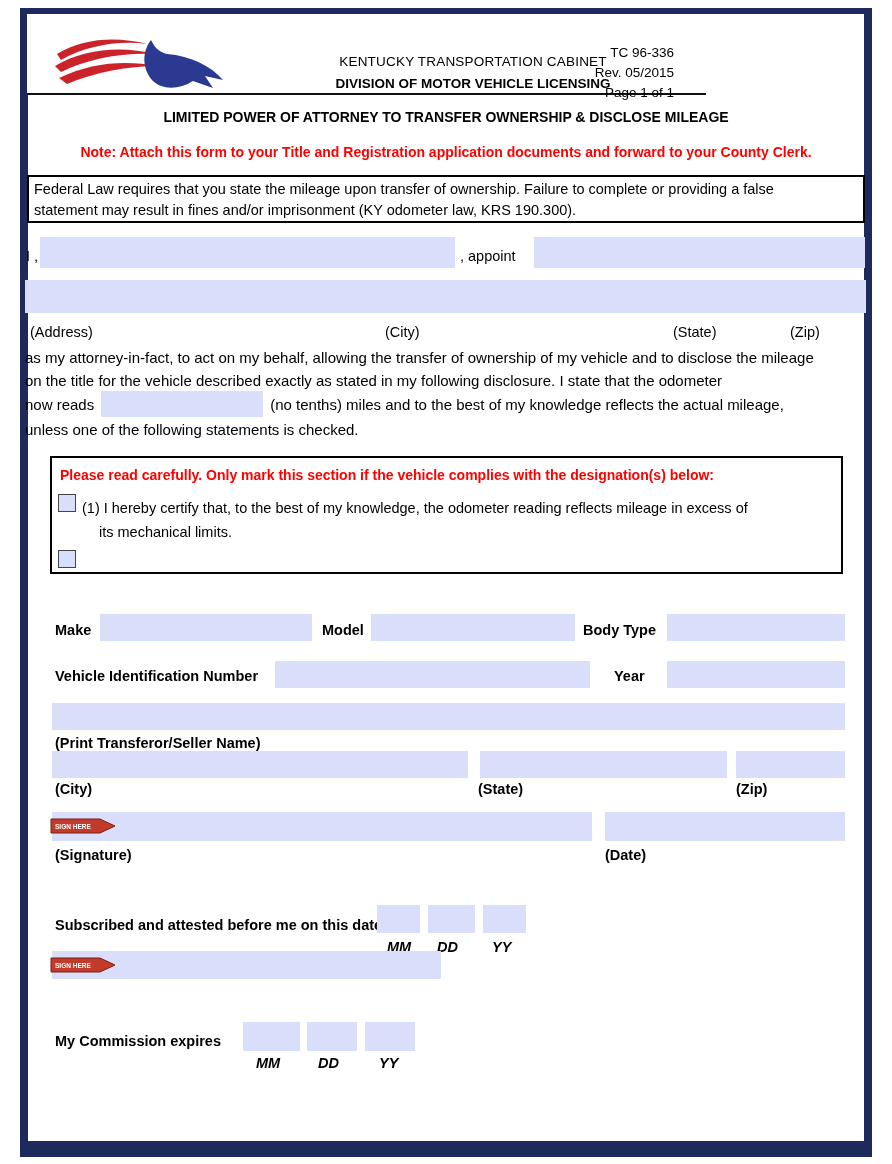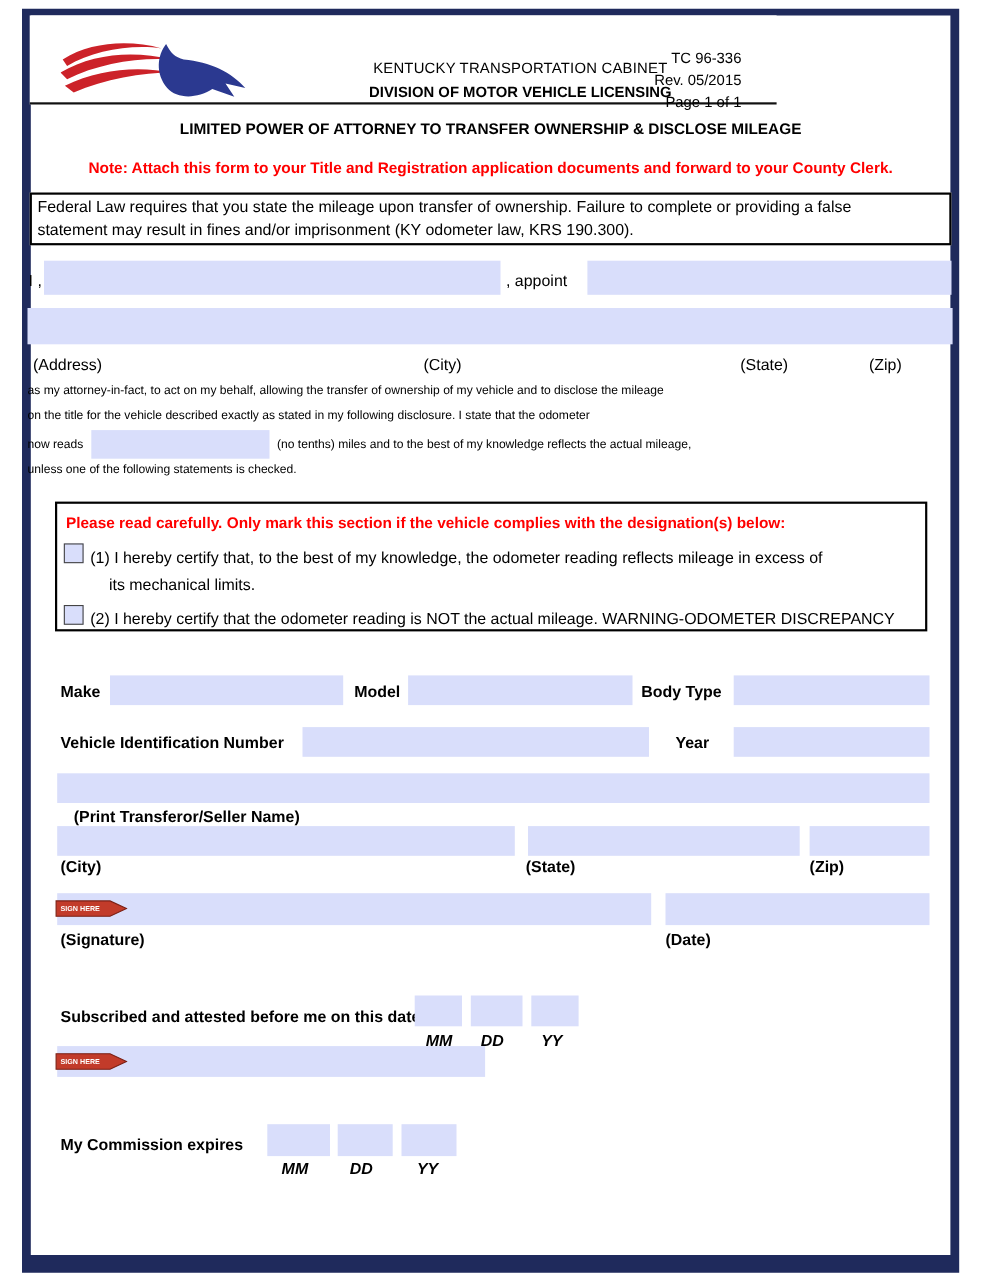--- a/index.html
+++ b/index.html
@@ -26,21 +26,21 @@
   .note { position:absolute; left:20px; top:144px; width:852px; text-align:center; font-weight:bold; font-size:14px; color:#ff0000; }
   .federal-box {
     position:absolute; left:27px; top:175px; width:838px; height:48px;
     border:2px solid #000; background:#fff; padding:2px 5px;
     font-size:14.5px; line-height:21px;
   }
   .lbl { position:absolute; font-size:14.5px; white-space:nowrap; }
   .b { font-weight:bold; }
   .it { font-style:italic; font-weight:bold; }
   .field { position:absolute; background:#d9defb; }
-  .line { position:absolute; left:25px; font-size:11px; white-space:nowrap; width:841px; overflow:hidden; }
+  .line { position:absolute; left:25px; font-size:15px; white-space:nowrap; width:841px; overflow:hidden; }
   .flexline { display:flex; align-items:center; gap:7px; }
   .inline-field { width:162px; height:26px; background:#d9defb; display:inline-block; flex:0 0 auto; }
   .certify-box {
     position:absolute; left:50px; top:456px; width:793px; height:118px;
     border:2px solid #000; background:#fff;
   }
   .certify-box .heading { position:absolute; left:8px; top:9px; font-size:14px; font-weight:bold; color:#ff0000; white-space:nowrap; }
   .checkbox { position:absolute; width:18px; height:18px; background:#d9defb; border:1px solid #444; }
   .ctext { position:absolute; font-size:14.5px; white-space:nowrap; }
   .arrow-icon { position:absolute; }
@@ -100,37 +100,36 @@
     <span>(no tenths) miles and to the best of my knowledge reflects the actual mileage,</span>
   </div>
   <div class="line" style="top:421px;">unless one of the following statements is checked.</div>
 
   <div class="certify-box">
     <div class="heading">Please read carefully.  Only mark this section if the vehicle complies with the designation(s) below:</div>
     <div class="checkbox" style="left:6px; top:36px;"></div>
     <div class="ctext" style="left:30px; top:42px;">(1) I hereby certify that, to the best of my knowledge, the odometer reading reflects mileage in excess of</div>
     <div class="ctext" style="left:47px; top:66px;">its mechanical limits.</div>
     <div class="checkbox" style="left:6px; top:92px;"></div>
-    <div class="ctext" style="left:30px; top:97px;">(2) I hereby certify that the odometer reading is NOT the actual mileage.  WARNING-ODOMETER DISCREPANCY</div>
   </div>
 
   <div class="lbl b" style="left:55px; top:622px;">Make</div>
   <div class="field" style="left:100px; top:614px; width:212px; height:27px;"></div>
   <div class="lbl b" style="left:322px; top:622px;">Model</div>
   <div class="field" style="left:371px; top:614px; width:204px; height:27px;"></div>
   <div class="lbl b" style="left:583px; top:622px;">Body Type</div>
   <div class="field" style="left:667px; top:614px; width:178px; height:27px;"></div>
 
   <div class="lbl b" style="left:55px; top:668px;text-align:center;">Vehicle Identification Number</div>
   <div class="field" style="left:275px; top:661px; width:315px; height:27px;"></div>
   <div class="lbl b" style="left:614px; top:668px;">Year</div>
   <div class="field" style="left:667px; top:661px; width:178px; height:27px;"></div>
 
   <div class="field" style="left:52px; top:703px; width:793px; height:27px;"></div>
-  <div class="lbl b" style="left:67px; top:735px;">(Print Transferor/Seller Name)</div>
+  <div class="lbl b" style="left:55px; top:735px;">(Print Transferor/Seller Name)</div>
 
   <div class="field" style="left:52px; top:751px; width:416px; height:27px;"></div>
   <div class="field" style="left:480px; top:751px; width:247px; height:27px;"></div>
   <div class="field" style="left:736px; top:751px; width:109px; height:27px;"></div>
   <div class="lbl b" style="left:55px; top:781px;">(City)</div>
   <div class="lbl b" style="left:478px; top:781px;">(State)</div>
   <div class="lbl b" style="left:736px; top:781px;">(Zip)</div>
 
   <div class="field" style="left:52px; top:812px; width:540px; height:29px;"></div>
   <div class="field" style="left:605px; top:812px; width:240px; height:29px;"></div>

